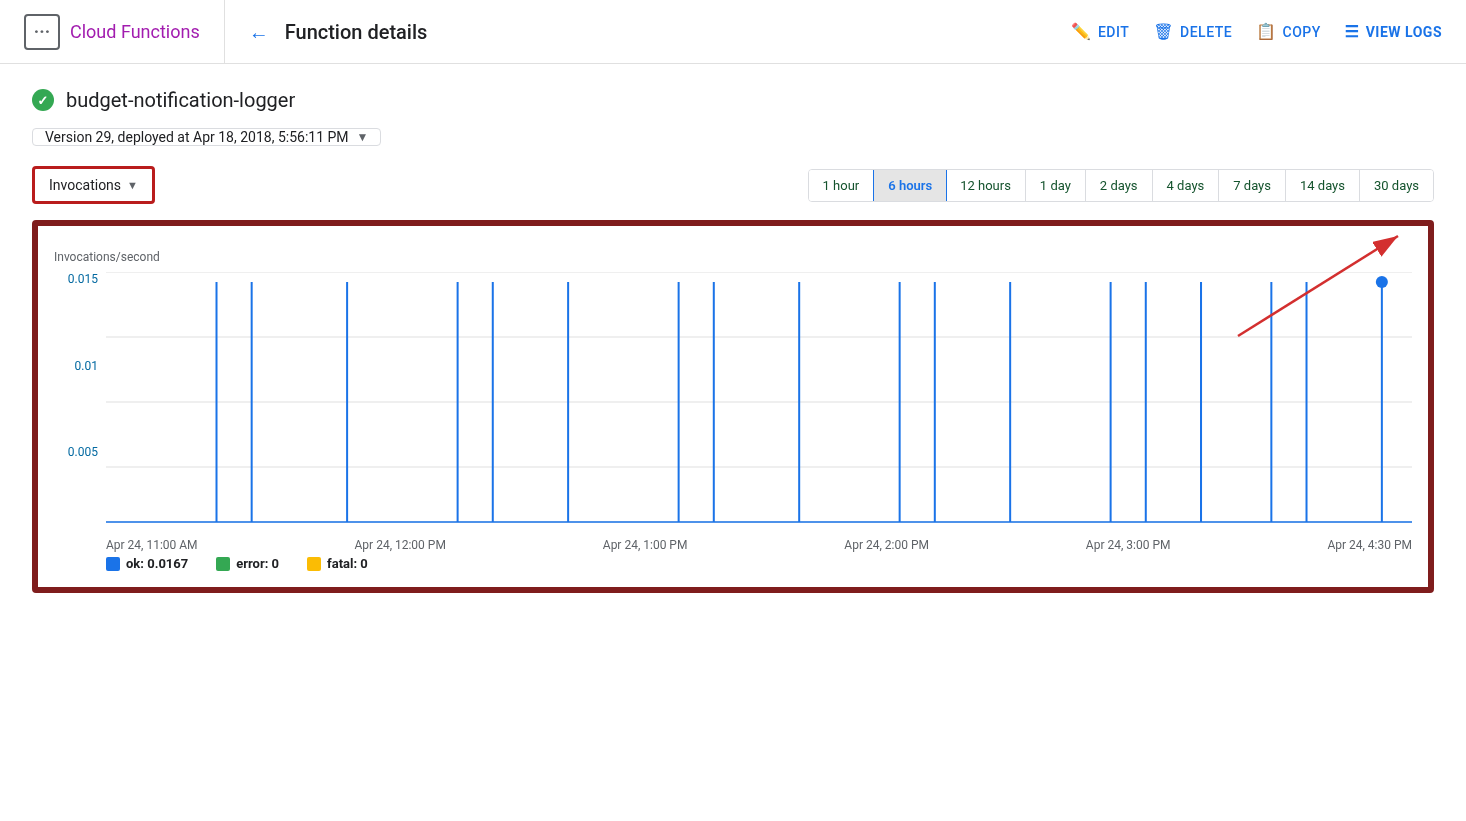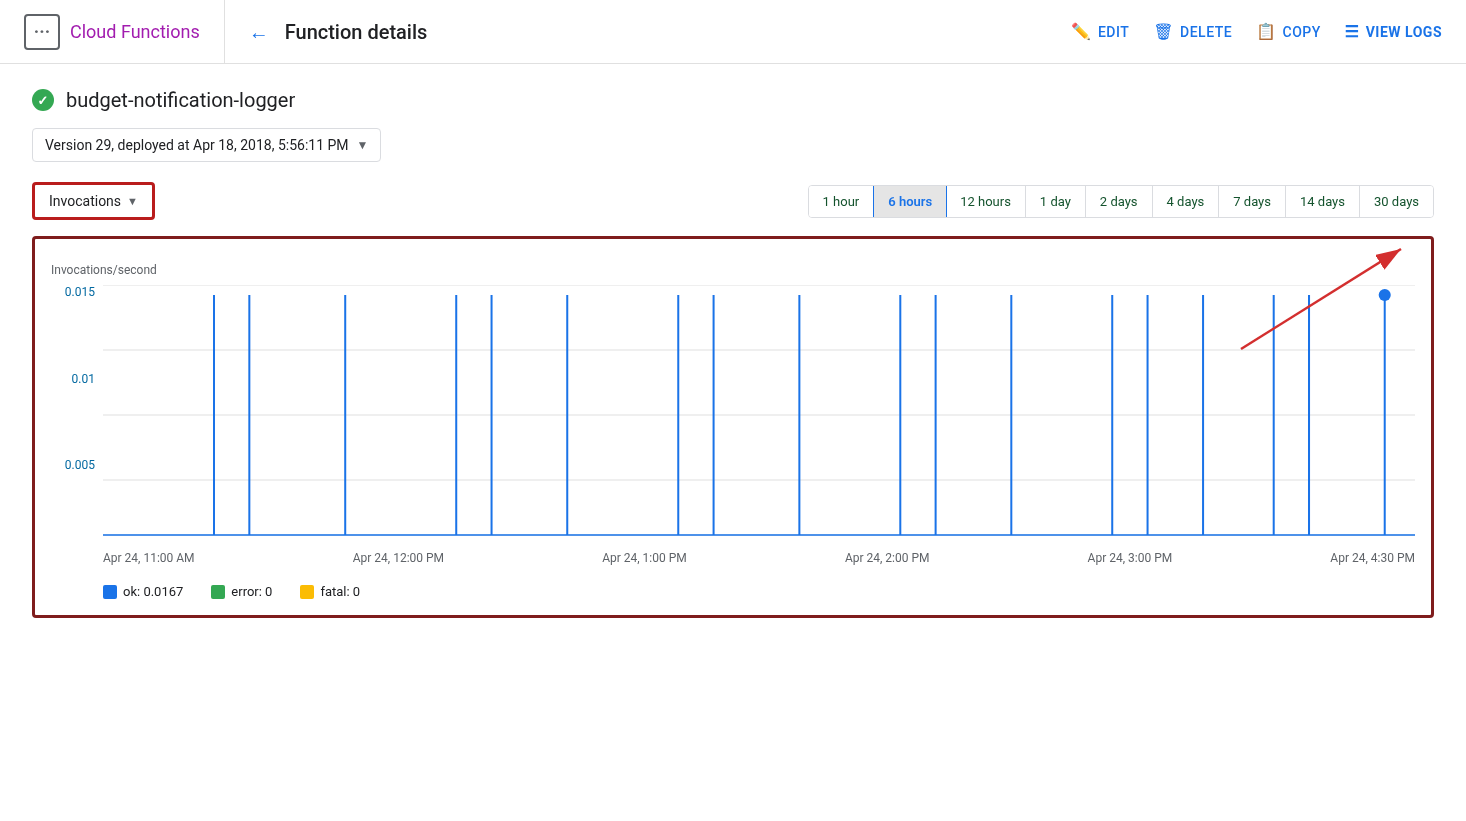--- a/index.html
+++ b/index.html
@@ -113,21 +113,21 @@
       color: #202124;
     }
 
     
     .version-dropdown {
       display: inline-flex;
       align-items: center;
       gap: 8px;
       border: 1px solid #dadce0;
       border-radius: 4px;
-      padding: 8px 12px;
+      padding: 0 12px;
       font-size: 14px;
       color: #202124;
       cursor: pointer;
       margin-bottom: 20px;
     }
     .version-dropdown .chevron {
       color: #5f6368;
       font-size: 12px;
     }
 
@@ -198,21 +198,21 @@
       color: #1a73e8;
       font-weight: 600;
       border: 1px solid #1a73e8;
       margin: -1px;
       position: relative;
       z-index: 1;
     }
 
     
     .chart-container {
-      border: 3px solid #7f1d1d;
+      border: 6px solid #7f1d1d;
       border-radius: 4px;
       padding: 24px 16px 16px 16px;
       background: #fff;
       position: relative;
     }
     .chart-y-label {
       font-size: 12px;
       color: #5f6368;
       margin-bottom: 8px;
     }
@@ -246,22 +246,23 @@
       margin-left: 52px;
       font-size: 12px;
       color: #5f6368;
     }
     .x-label { text-align: center; }
 
     
     .chart-legend {
       display: flex;
       gap: 28px;
-      margin-top: 19px;
+      margin-top: 4px;
       margin-left: 52px;
+      font-weight: bold;
     }
     .legend-item {
       display: flex;
       align-items: center;
       gap: 6px;
       font-size: 13px;
       color: #202124;
     }
     .legend-box {
       width: 14px;

